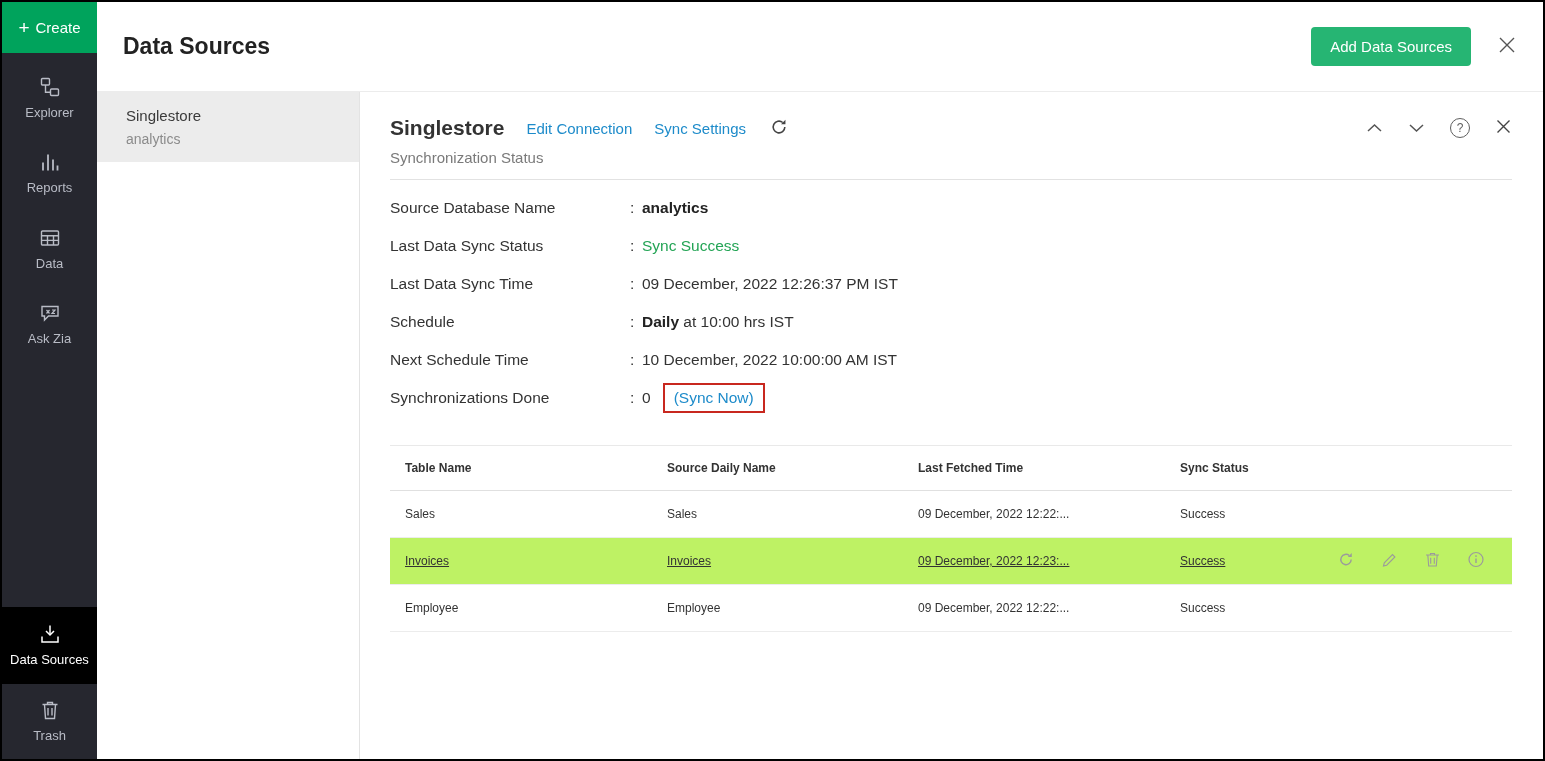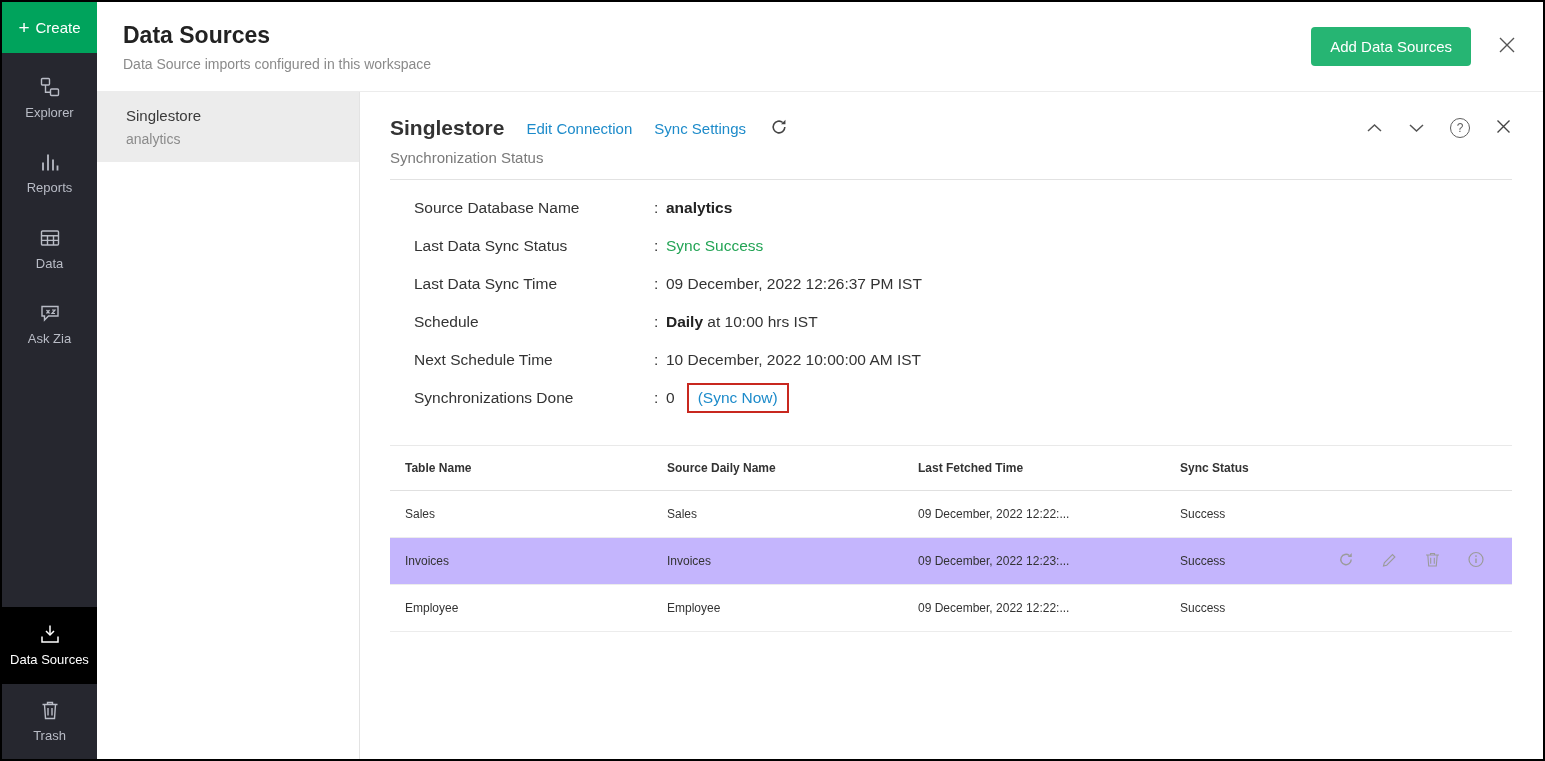--- a/index.html
+++ b/index.html
@@ -40,34 +40,34 @@
   .detail-header { display:flex; align-items:center; }
   .detail-title { font-size:21px; font-weight:bold; color:#333; margin-right:22px; }
   .detail-link { color:#1d8bca; font-size:15px; text-decoration:none; cursor:pointer; margin-right:22px; }
   .refresh-btn { color:#444; margin-left:2px; }
   .detail-header-icons { margin-left:auto; display:flex; align-items:center; gap:25px; color:#555; }
   .help-circle { width:20px; height:20px; border:1.5px solid #5f5f5f; border-radius:50%; color:#5f5f5f;
                  font-size:12px; display:flex; align-items:center; justify-content:center; cursor:pointer; }
   .section-label { color:#7a7a7a; font-size:15px; margin-top:9px; }
   .divider { border-bottom:1px solid #e2e2e2; margin-top:13px; }
 
-  .fields { margin-top:9px;margin-left:24px; }
+  .fields { margin-top:9px; }
   .field-row { display:flex; align-items:center; height:38px; font-size:15.5px; color:#333; }
   .field-label { width:240px; flex-shrink:0; }
   .field-colon { width:12px; flex-shrink:0; }
   .bold { font-weight:bold; color:#222; }
   .success-text { color:#23a455; }
   .sync-now-box { display:inline-flex; align-items:center; border:2px solid #c8281f; padding:4px 9px; margin-left:12px; }
   .sync-now-link { color:#1d8bca; font-size:15.5px; text-decoration:none; cursor:pointer; }
 
   table.tbl { width:100%; border-collapse:collapse; table-layout:fixed; margin-top:28px; font-size:12px; }
   .tbl th { text-align:left; font-weight:bold; color:#333; padding:15px 8px 15px 15px;
             border-top:1px solid #e9e9e9; border-bottom:1px solid #e0e0e0; }
   .tbl td { padding:16px 8px 16px 15px; color:#333; border-bottom:1px solid #ececec; }
-  .tbl tr.hovered td { background:#c4b5fd; }
+  .tbl tr.hovered td { background:#bef264;text-decoration:underline; }
   .status-cell { position:relative; }
   .row-actions { position:absolute; right:28px; top:50%; transform:translateY(-50%);
                  display:flex; align-items:center; gap:28px; color:#9b9b9b; }
   .row-actions .icon-btn { color:#9b9b9b; }
 </style>
 </head>
 <body>
 
 <div class="app">
 
@@ -145,21 +145,20 @@
       </div>
 
     </nav>
   </aside>
 
   <div class="main-col">
 
     <header class="page-header">
       <div>
         <div class="page-title">Data Sources</div>
-        <div class="page-subtitle">Data Source imports configured in this workspace</div>
       </div>
       <div class="header-right">
         <button class="add-btn">Add Data Sources</button>
         <button class="icon-btn">
           <span>
             <svg width="20" height="20" viewBox="0 0 20 20">
                 <path d="M3 3l14 14M17 3L3 17" stroke="#555" stroke-width="1.4"></path>
               </svg>
           </span>
         </button>

